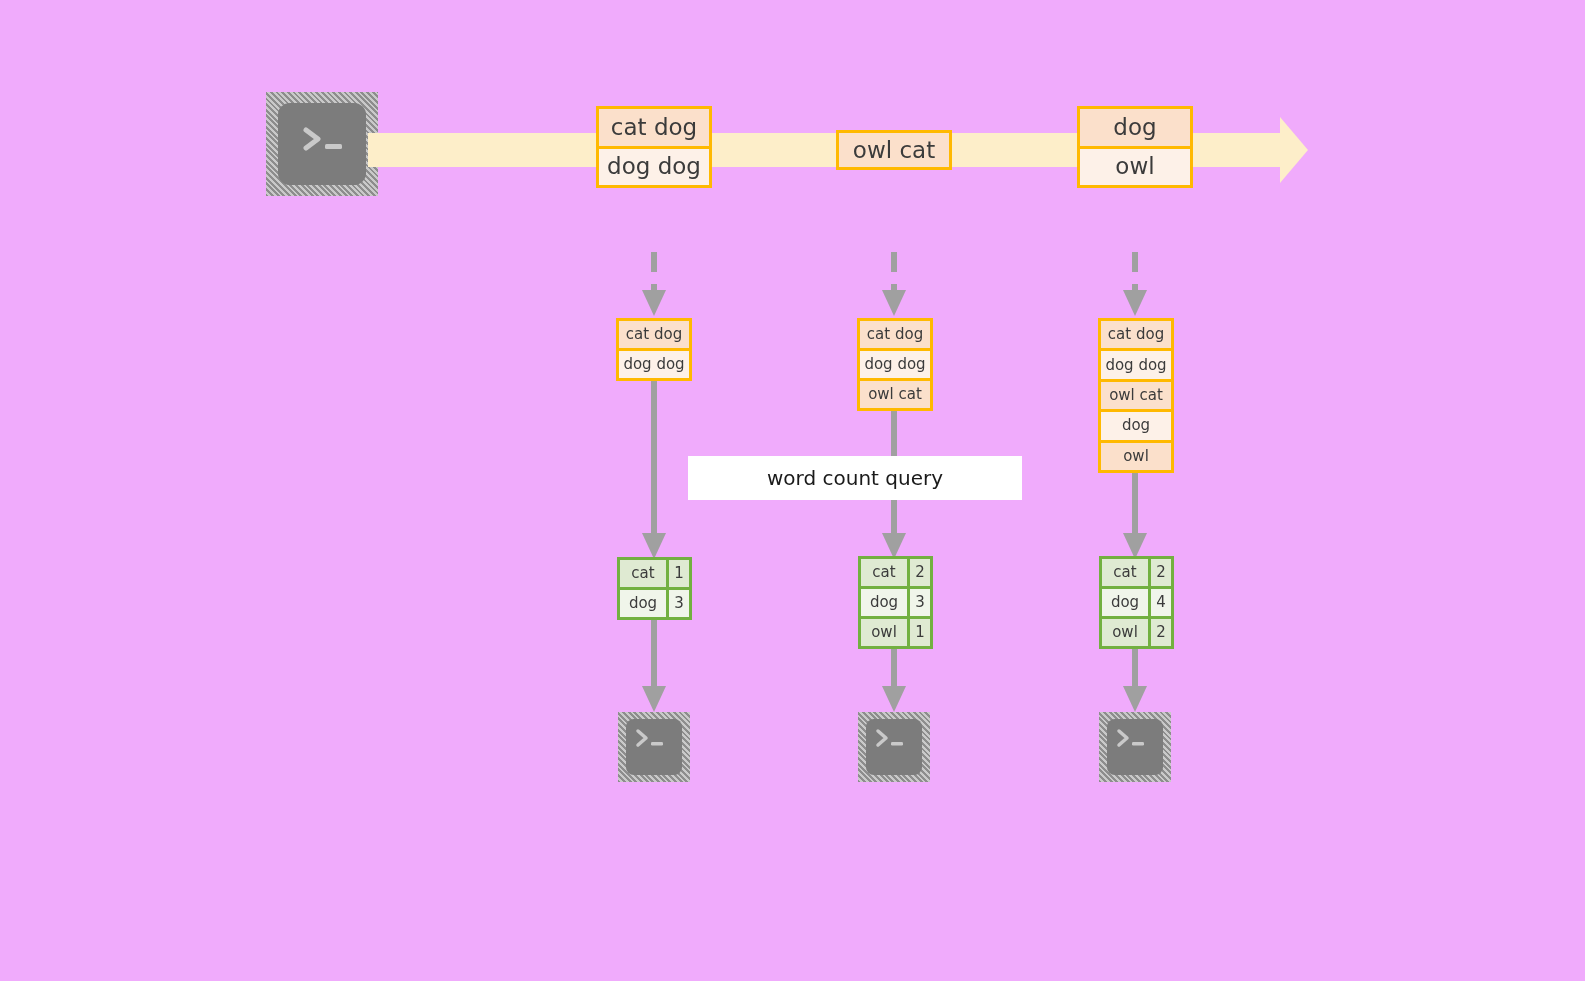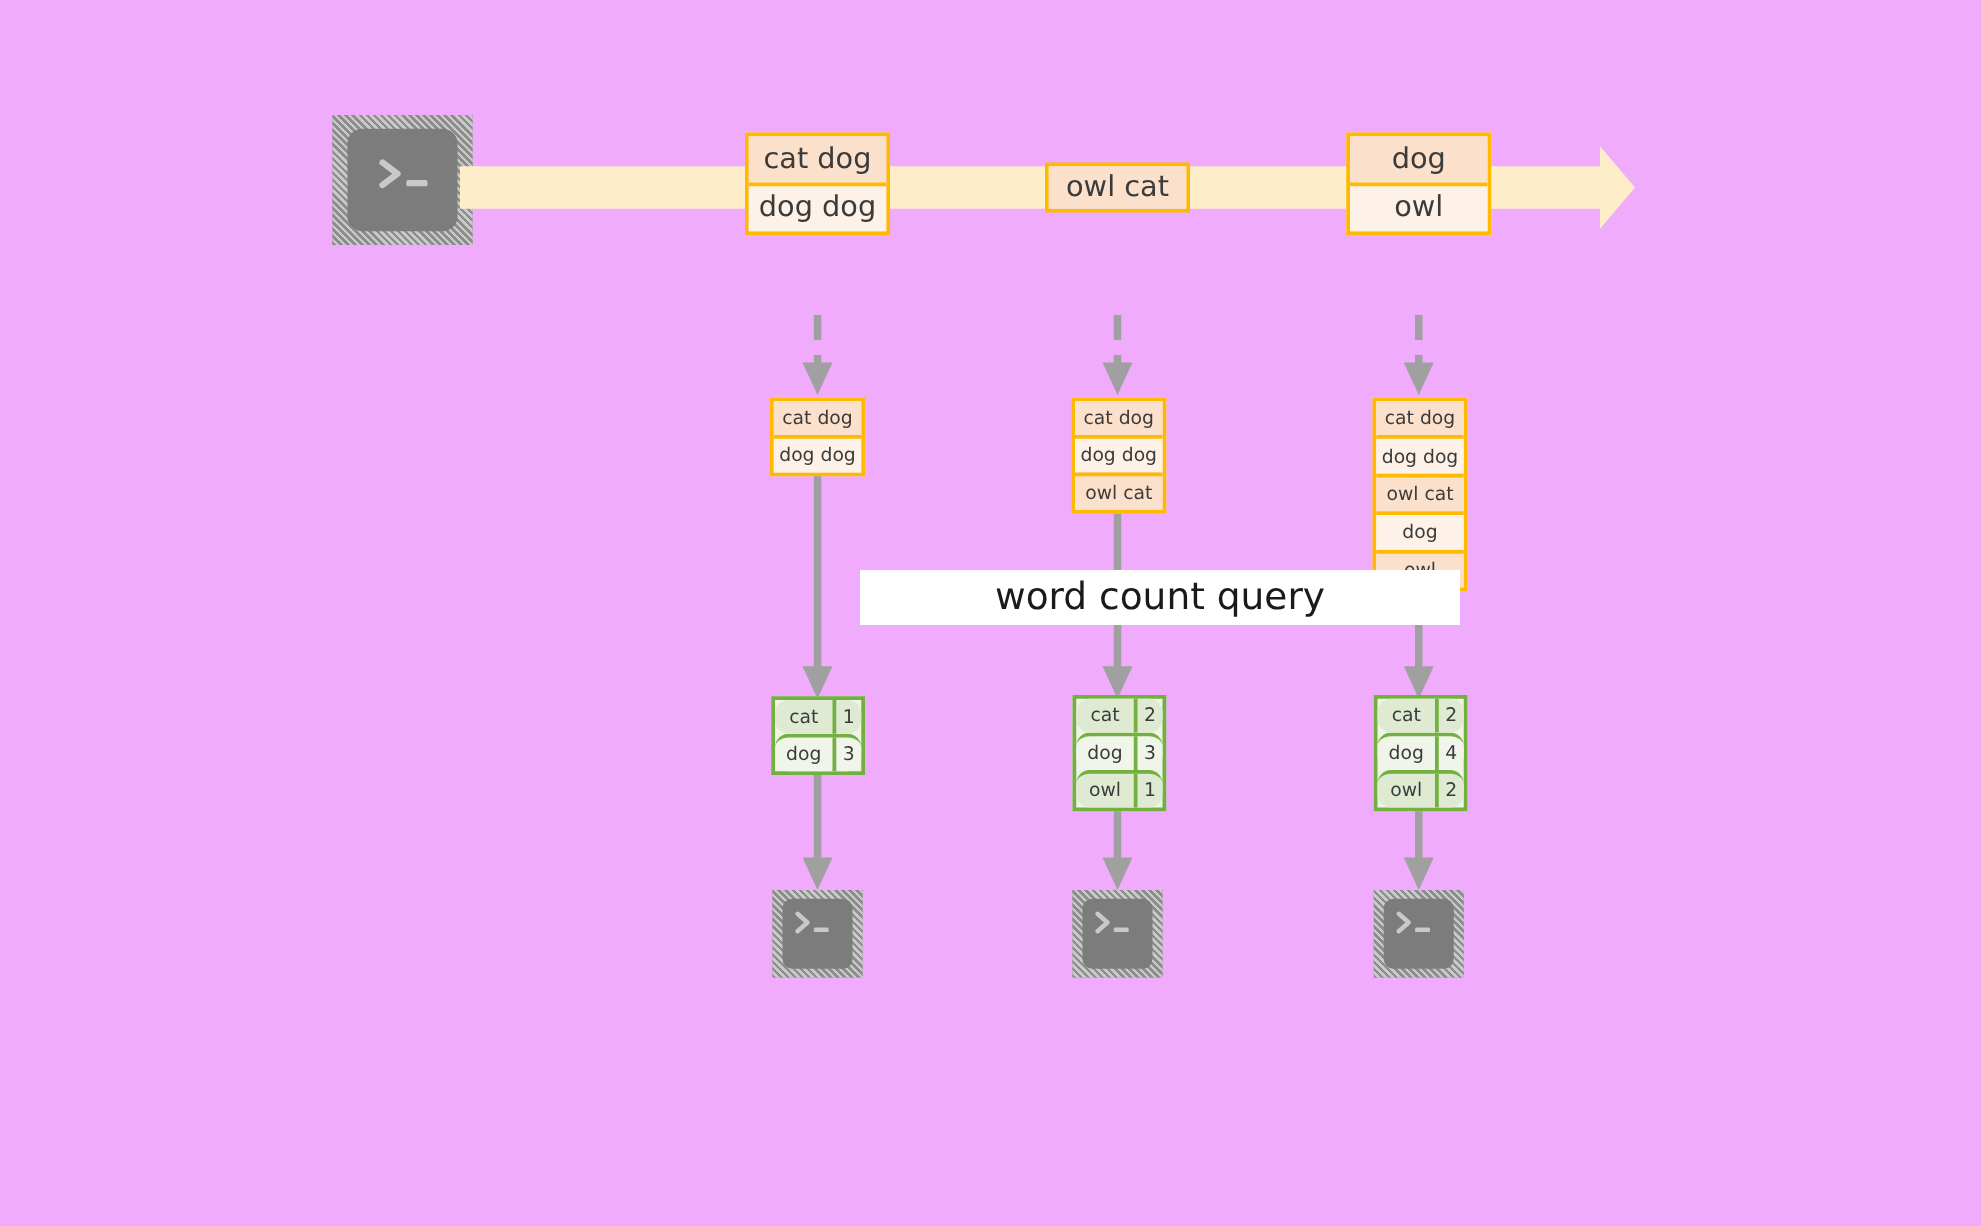--- a/index.html
+++ b/index.html
@@ -79,21 +79,20 @@
     box-sizing: border-box;
     border: 3px solid #72b040;
     background: #eef5e6;
     display: flex;
     flex-direction: column;
   }
   .restable .row {
     flex: 1 1 0;
     display: flex;
     box-sizing: border-box;
-    border-radius: 11px;
   }
   .restable .row + .row { border-top: 3px solid #72b040; }
   .restable .row.dark  { background: #dfead2; }
   .restable .row.light { background: #f0f5ea; }
   .restable .k, .restable .v {
     box-sizing: border-box;
     display: flex;
     align-items: center;
     justify-content: center;
     color: #3b3b3b;
@@ -186,21 +185,21 @@
   </svg>
   <svg class="conn" style="left:879px; top:411px;" width="30" height="152" viewBox="0 0 30 152">
     <line x1="15" y1="0" x2="15" y2="128" stroke="#a0a0a0" stroke-width="6"></line>
     <path d="M3 122 L27 122 L15 148 Z" fill="#a0a0a0"></path>
   </svg>
   <svg class="conn" style="left:1120px; top:473px;" width="30" height="90" viewBox="0 0 30 90">
     <line x1="15" y1="0" x2="15" y2="66" stroke="#a0a0a0" stroke-width="6"></line>
     <path d="M3 60 L27 60 L15 86 Z" fill="#a0a0a0"></path>
   </svg>
 
-  <div class="querylabel" style="left:688px; top:456px; width:480px; height:44px; font-size:30px;">
+  <div class="querylabel" style="left:688px; top:456px; width:334px; height:44px; font-size:20px;">
     <span>word count query</span>
   </div>
 
   <div class="restable" style="left:617px; top:557px; width:75px; height:63px; font-size:15px;">
     <div class="row dark">
       <div class="k" style="flex:0 0 46px;">cat</div>
       <div class="v" style="flex:1 1 auto;">1</div>
     </div>
     <div class="row light">
       <div class="k" style="flex:0 0 46px;">dog</div>

